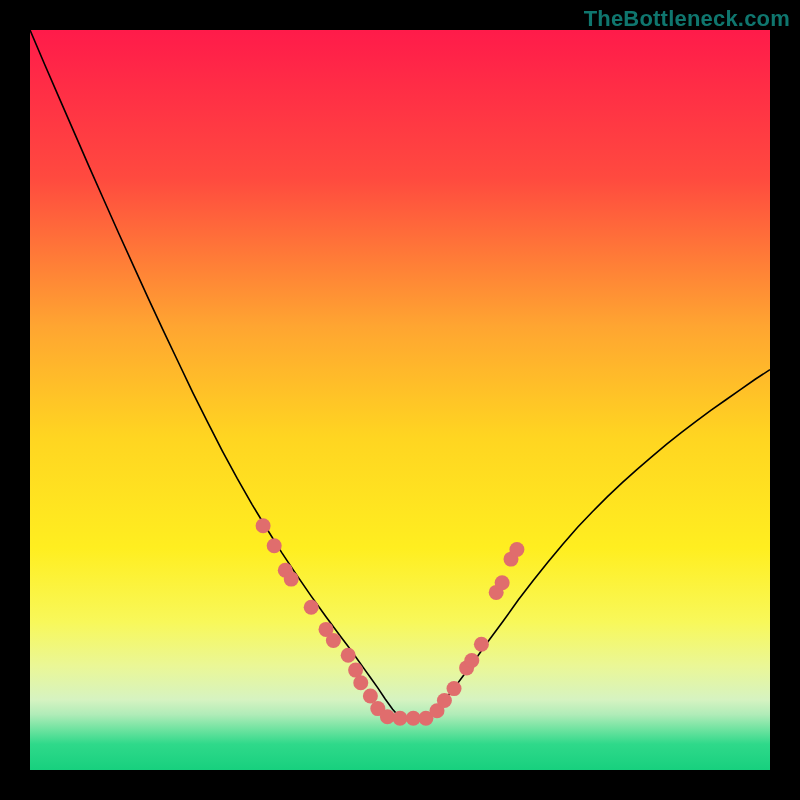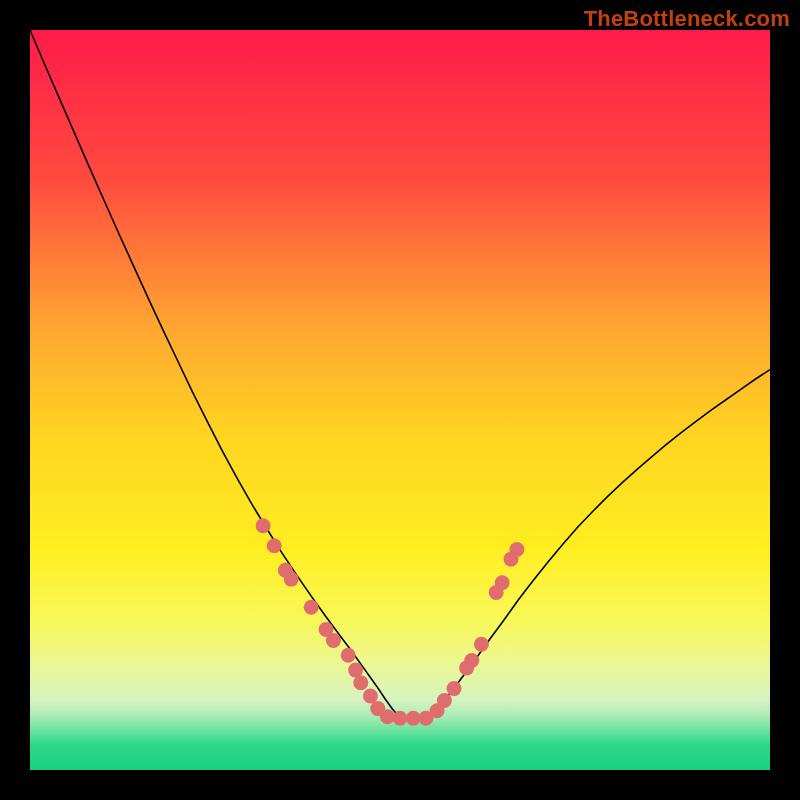--- a/index.html
+++ b/index.html
@@ -24,21 +24,21 @@
     width: 740px;
     height: 740px;
     overflow: hidden;
   }
   .watermark {
     position: absolute;
     top: 6px;
     right: 10px;
     font-size: 22px;
     font-weight: 600;
-    color: #c2410c;
+    color: #0f766e;
     letter-spacing: 0.2px;
     z-index: 20;
   }
   svg { display: block; }
 </style>
 </head>
 <body>
 
 <div class="stage">
   <div class="watermark">TheBottleneck.com</div>

